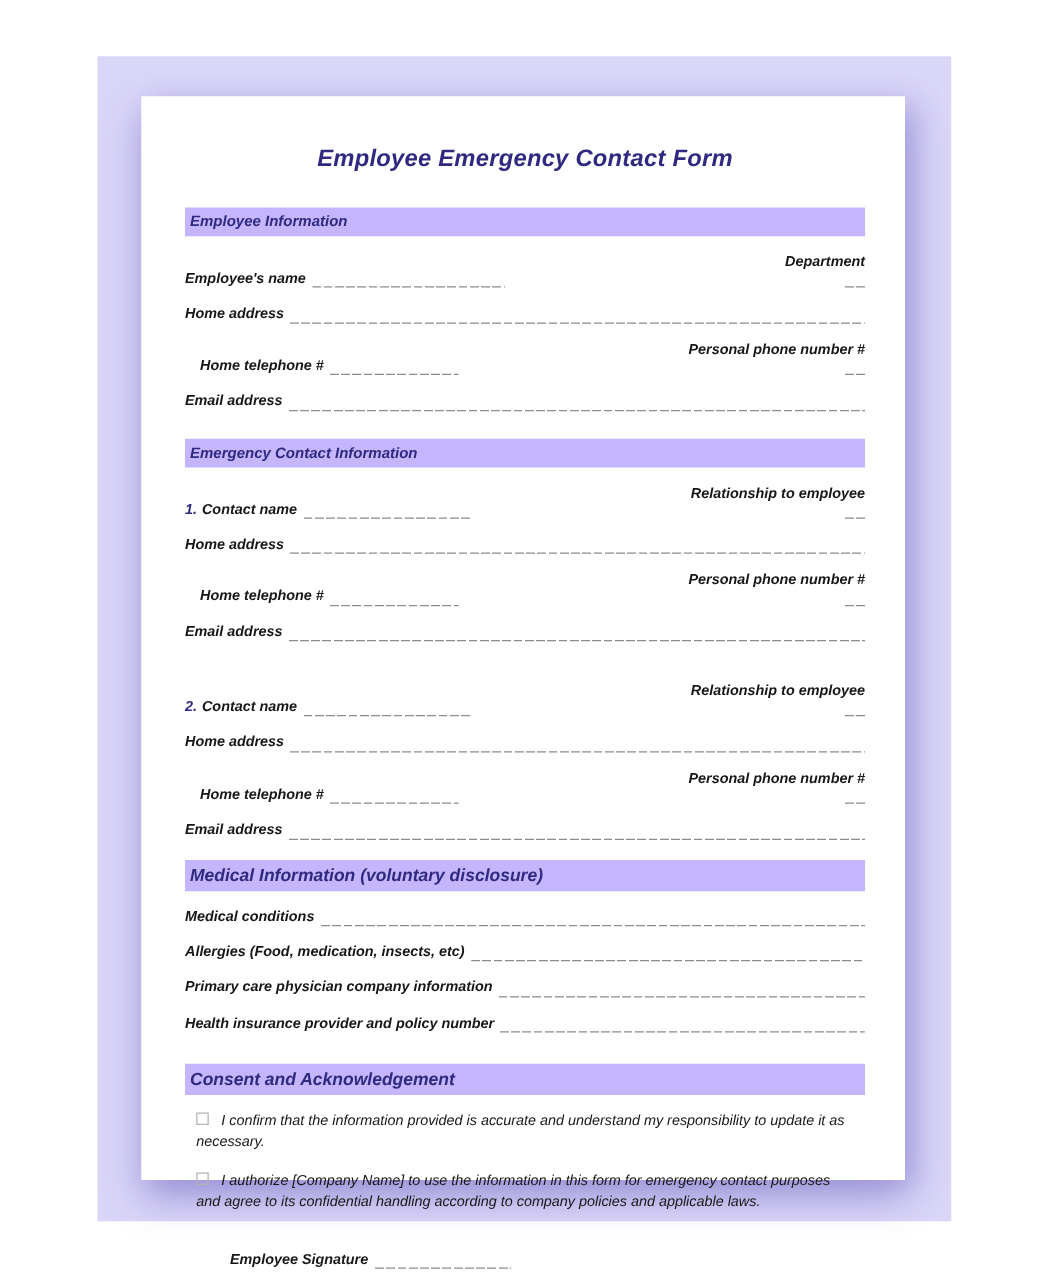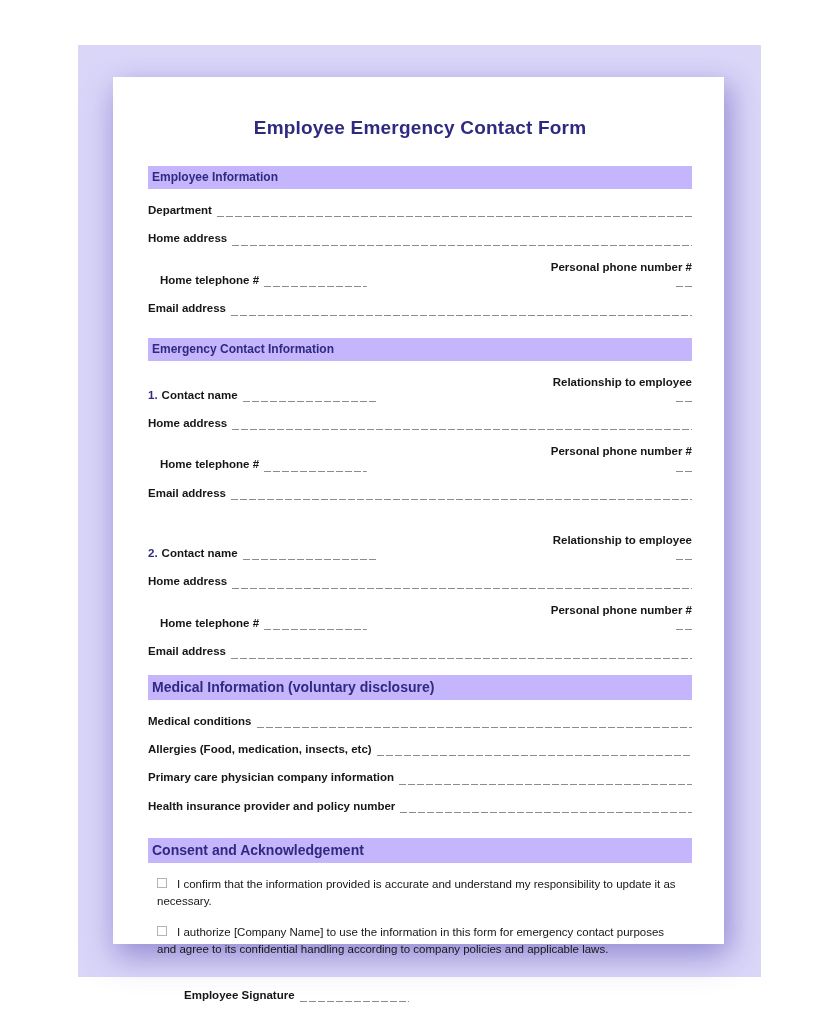--- a/index.html
+++ b/index.html
@@ -3,20 +3,21 @@
 <meta charset="utf-8">
 <style>
   html,body{margin:0;padding:0;}
   body{
     width:837px;height:1024px;position:relative;background:#ffffff;
     font-family:"Liberation Sans", sans-serif;
   }
   .frame{
     position:absolute;left:78px;top:45px;width:683px;height:932px;
     background:#dad6f8;
+    font-style:italic;
   }
   .paper{
     position:absolute;left:35px;top:32px;width:611px;height:867px;
     background:#ffffff;box-sizing:border-box;
     padding:40px 32px 0 35px;
     box-shadow:0 14px 30px rgba(106,96,190,0.45), 10px 6px 22px rgba(106,96,190,0.28);
   }
   .title{
     margin:0 0 27px;text-align:center;
     font-size:19px;font-weight:bold;color:#2f2a80;letter-spacing:.2px;
@@ -55,20 +56,24 @@
 <body>
 
 <div class="frame">
   <div class="paper">
 
     <h1 class="title">Employee Emergency Contact Form</h1>
 
     <div class="bar first">Employee Information</div>
 
     <div class="row">
+      <div class="grp w47">
+        <span class="lbl">Employee's name</span>
+        <span class="blank"></span>
+      </div>
       <div class="grp grow">
         <span class="lbl">Department</span>
         <span class="blank"></span>
       </div>
     </div>
 
     <div class="row">
       <span class="lbl">Home address</span>
       <span class="blank"></span>
     </div>

